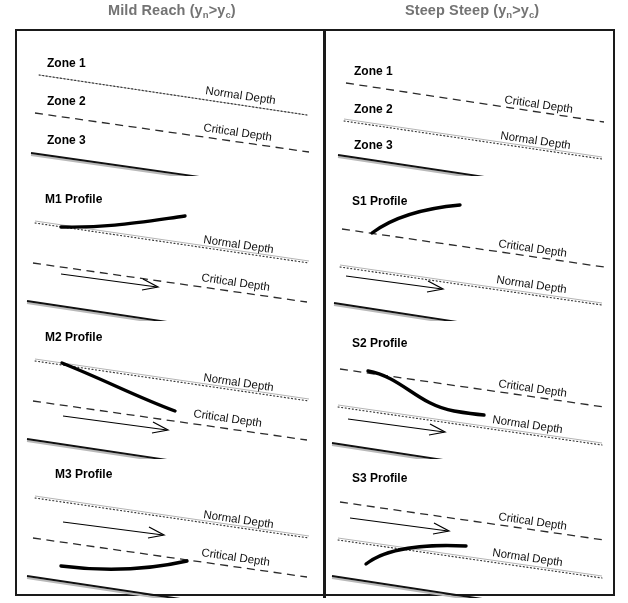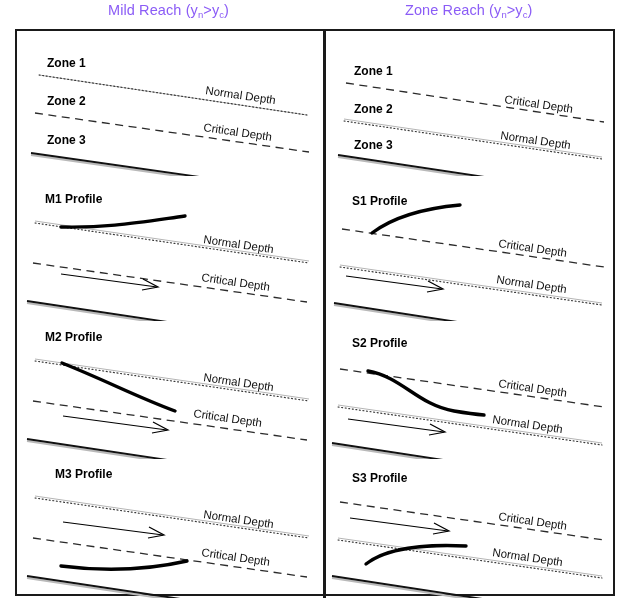--- a/index.html
+++ b/index.html
@@ -24,24 +24,24 @@
     position: absolute;
     top: 0;
     left: 0;
     width: 628px;
     height: 28px;
   }
   .title {
     position: absolute;
     top: 2px;
     font-size: 14.5px;
-    font-weight: normal;
+    font-weight: bold;
     letter-spacing: 0.1px;
     white-space: nowrap;
-    color: #8b5cf6;
+    color: #737373;
   }
   .title sub {
     font-size: 9.5px;
     vertical-align: baseline;
     position: relative;
     top: 2.5px;
   }
   #title-mild { left: 108px; }
   #title-steep { left: 405px; }
 
@@ -125,21 +125,21 @@
     fill: none;
   }
 </style>
 </head>
 <body>
 
 <div id="root">
 
   <div class="titles">
     <div class="title" id="title-mild"><span>Mild Reach (y</span><sub>n</sub><span>&gt;y</span><sub>c</sub><span>)</span></div>
-    <div class="title" id="title-steep"><span>Zone Reach (y</span><sub>n</sub><span>&gt;y</span><sub>c</sub><span>)</span></div>
+    <div class="title" id="title-steep"><span>Steep Steep (y</span><sub>n</sub><span>&gt;y</span><sub>c</sub><span>)</span></div>
   </div>
 
   <div class="frame">
     <div class="divider"></div>
 
     <svg class="panel" style="left:0px; top:0px;" width="306" height="145" viewBox="0 0 306 145">
       <path class="ln-faint" d="M22,44 L290,84"></path>
       <path class="ln-normal" d="M22,44 L290,84"></path>
       <path class="ln-critical" d="M18,82 L292,121"></path>
       <path class="ln-bed-shadow" d="M14,124 L288,163"></path>

